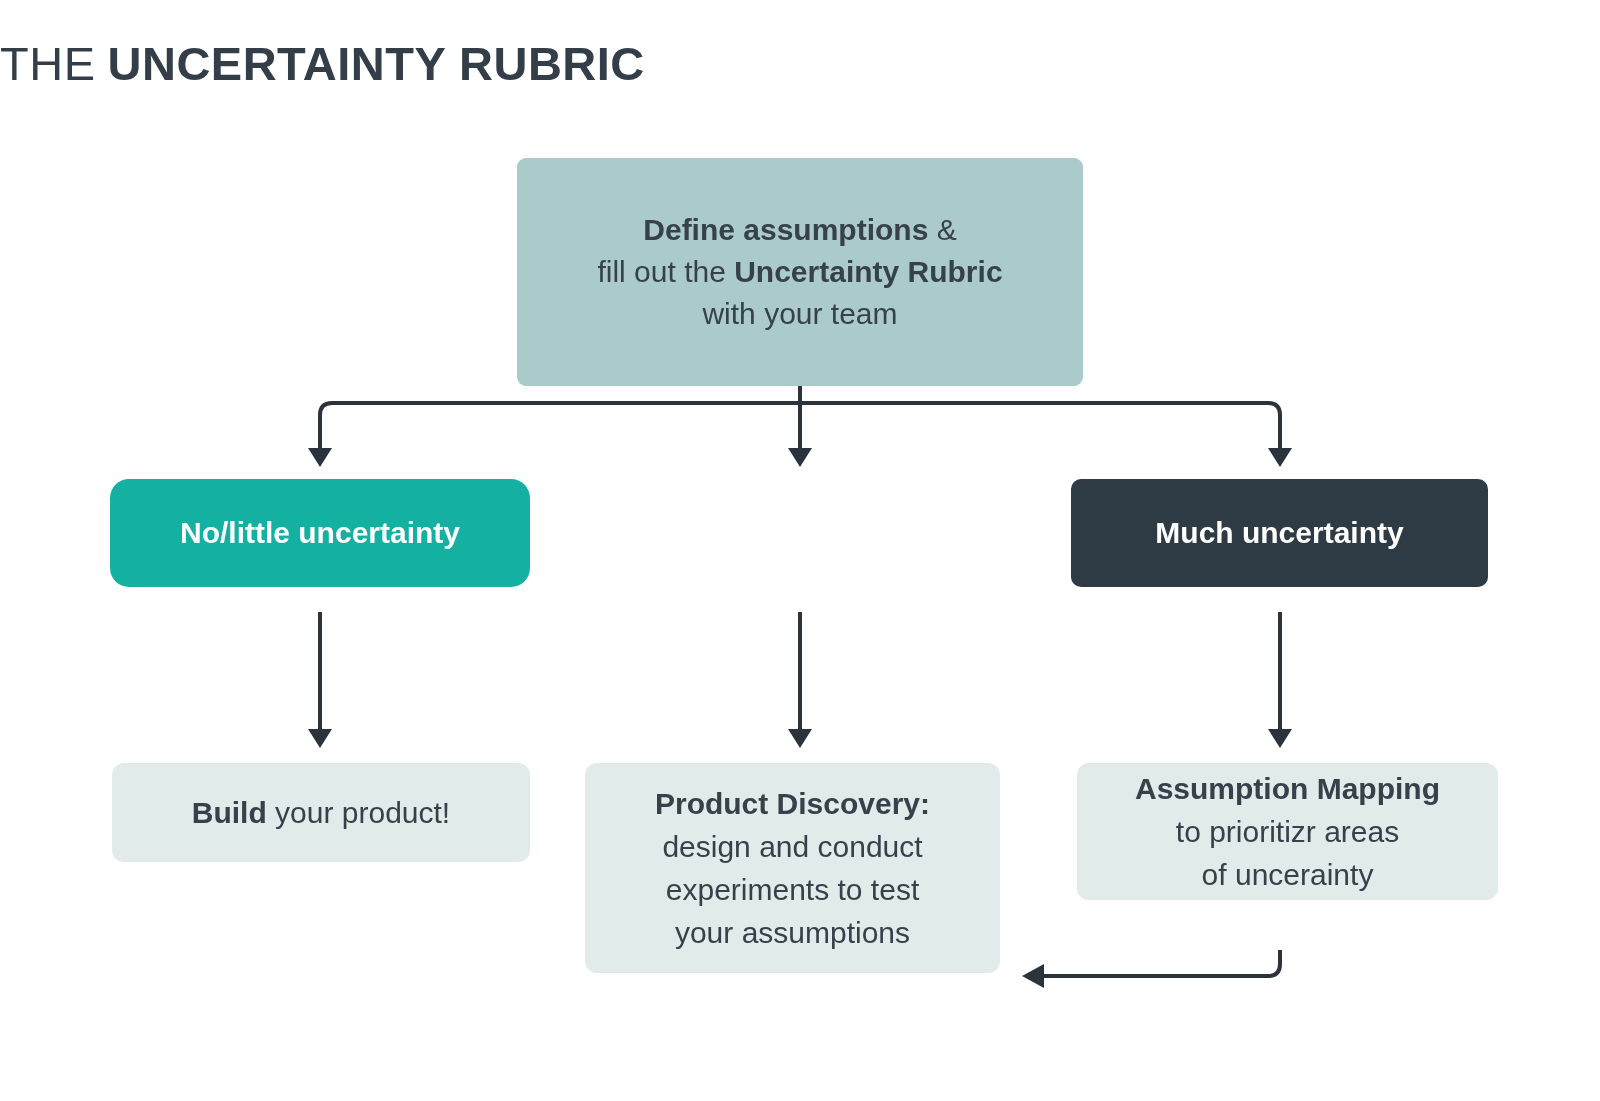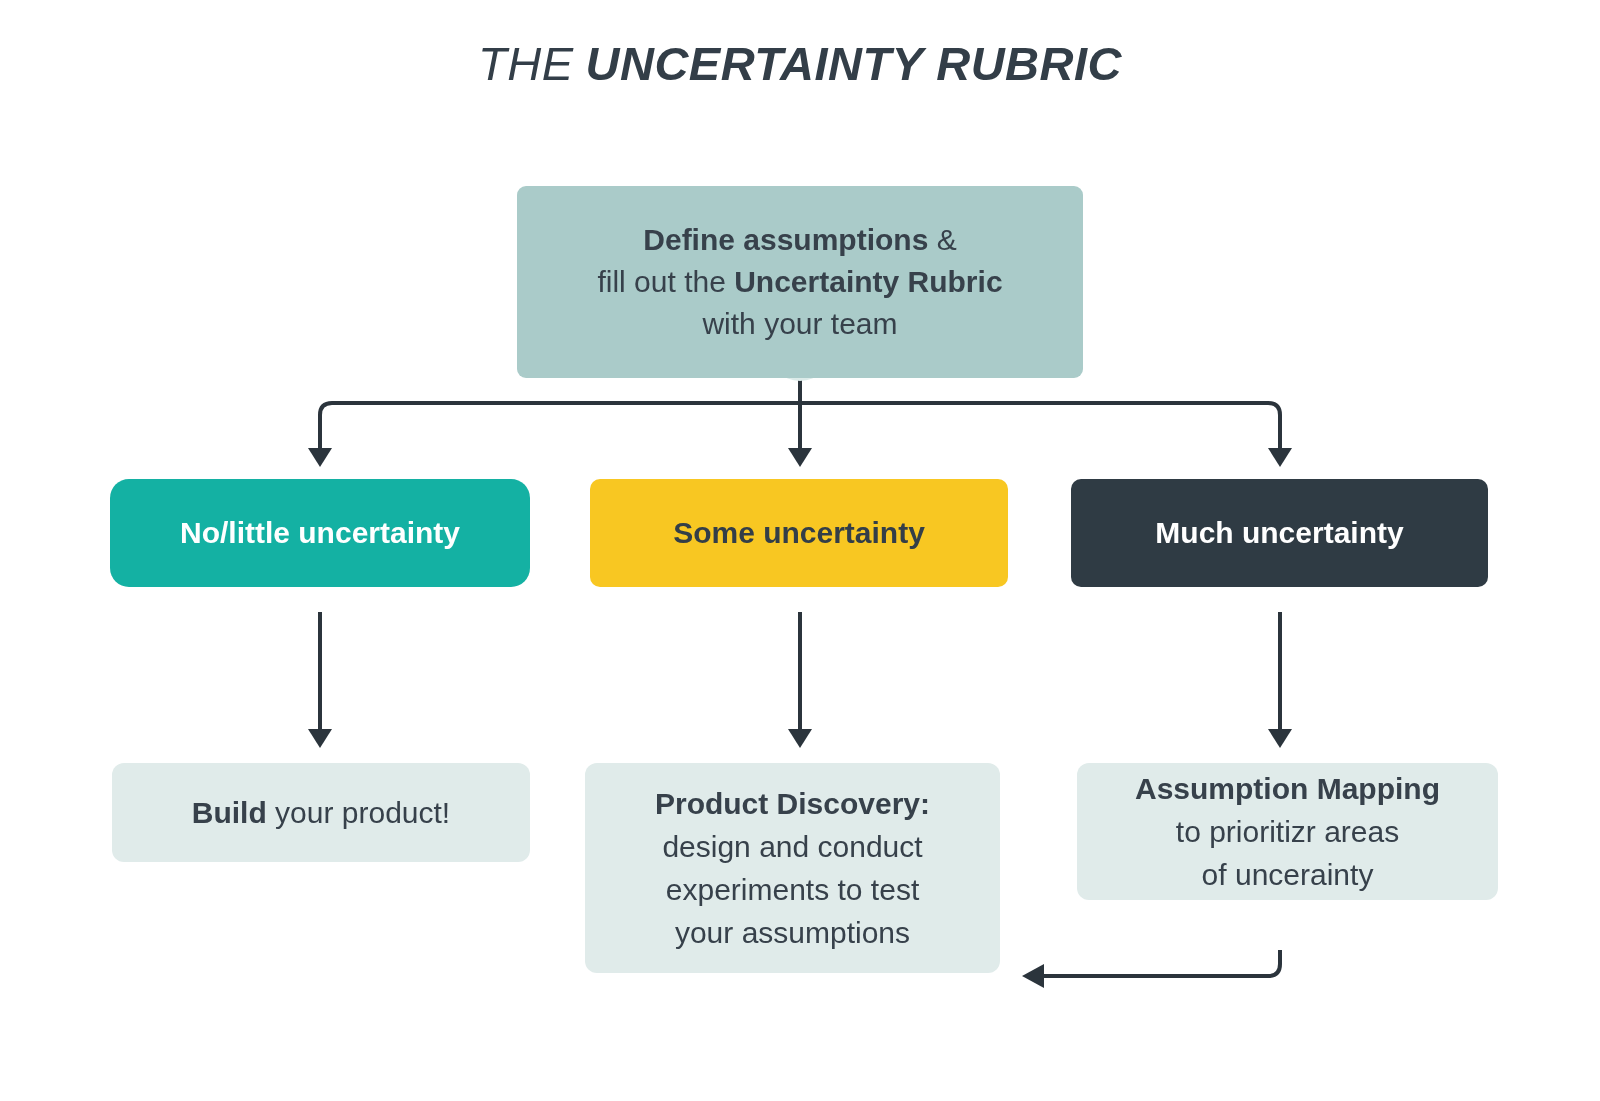--- a/index.html
+++ b/index.html
@@ -12,43 +12,43 @@
     --line:#2b343c;
     --ink:#37414b;
   }
   *{margin:0;padding:0;box-sizing:border-box;}
   html,body{background:#ffffff;}
   body{font-family:"Liberation Sans", sans-serif;color:var(--ink);}
   .canvas{position:relative;width:1600px;height:1101px;background:#ffffff;overflow:hidden;}
 
   .title{
     position:absolute;left:0;top:36px;width:100%;
-    text-align:center;font-size:47px;letter-spacing:0.5px;color:#333e48;
-    font-weight:400;white-space:nowrap;font-style:italic;
+    font-size:47px;letter-spacing:0.5px;color:#333e48;
+    font-weight:400;white-space:nowrap;
   }
   .title .title-thin{font-weight:400;margin-right:12px;}
   .title .title-bold{font-weight:700;}
 
   .connectors{position:absolute;left:0;top:0;width:1600px;height:1101px;z-index:1;}
   .connectors path{stroke:var(--line);stroke-width:4;fill:none;}
   .connectors polygon{fill:var(--line);stroke:none;}
 
   .halo{position:absolute;left:768px;top:317px;width:64px;height:64px;border-radius:50%;
     background:var(--halo);z-index:2;}
   .dot{position:absolute;left:779px;top:326px;width:42px;height:42px;border-radius:50%;
     background:var(--dark);z-index:2;}
 
   .box{
     position:absolute;display:flex;flex-direction:column;
     justify-content:center;align-items:center;text-align:center;
   }
   .root{
-    left:517px;top:158px;width:566px;height:192px;
+    left:517px;top:158px;width:566px;height:228px;
     background:var(--sage);border-radius:9px;
-    font-size:30px;line-height:42px;color:var(--ink);z-index:3;margin-top:28px;
+    font-size:30px;line-height:42px;color:var(--ink);z-index:3;
   }
   .branch{
     top:479px;height:108px;border-radius:10px;
     font-size:30px;font-weight:700;z-index:3;white-space:nowrap;
   }
   .branch-teal{left:110px;width:420px;background:var(--teal);color:#ffffff;border-radius:19px;}
   .branch-yellow{left:590px;width:418px;background:var(--yellow);color:#333e48;}
   .branch-dark{left:1071px;width:417px;background:var(--dark);color:#ffffff;}
 
   .outcome{
@@ -94,23 +94,20 @@
 
   <div class="box root">
     <div><strong>Define assumptions</strong><span> &amp;</span></div>
     <div><span>fill out the </span><strong>Uncertainty Rubric</strong></div>
     <div>with your team</div>
   </div>
 
   <div class="box branch branch-teal">
     <span>No/little uncertainty</span>
   </div>
-  <div class="box branch branch-yellow">
-    <span>Some uncertainty</span>
-  </div>
   <div class="box outcome outcome-build">
     <div><strong>Build</strong><span> your product!</span></div>
   </div>
 
   <div class="box branch branch-dark">
     <span>Much uncertainty</span>
   </div>
 
   <div class="box outcome outcome-discovery">
     <div><strong>Product Discovery:</strong></div>

